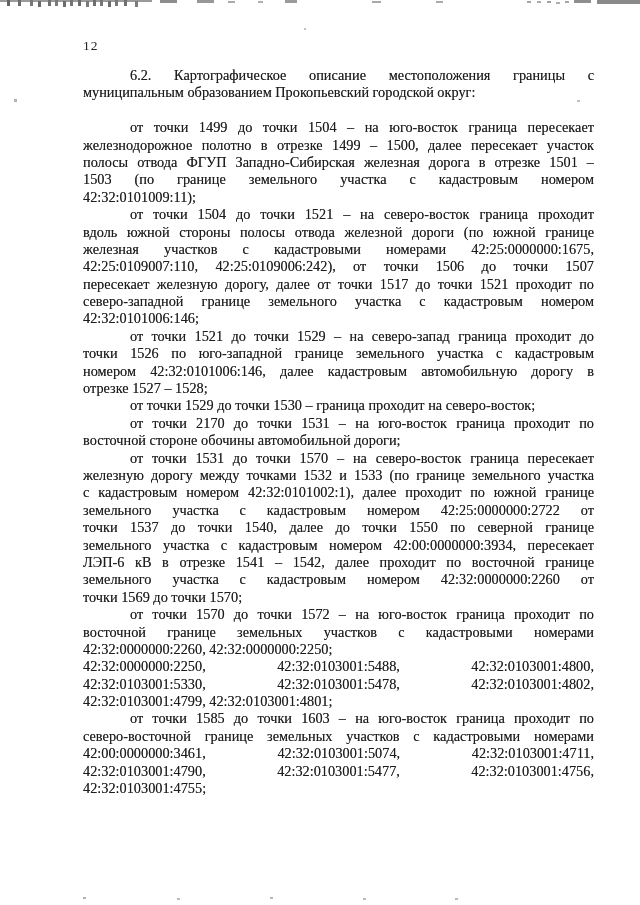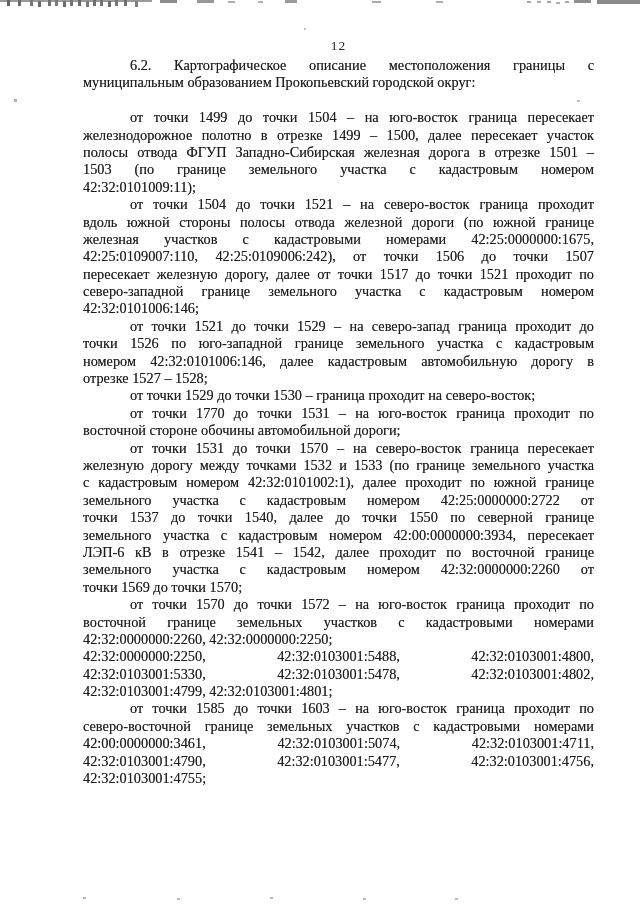--- a/index.html
+++ b/index.html
@@ -10,29 +10,29 @@
     background: #ffffff;
     overflow: hidden;
     font-family: "Liberation Serif", serif;
     color: #1f1f1f;
   }
   .page-number {
     position: absolute;
     top: 38px;
     left: 83px;
     width: 511px;
-    text-align: center;
+    text-align: left;
     font-size: 13.5px;
     letter-spacing: 1px;
     color: #232323;
   }
   .content {
     position: absolute;
     left: 83px;
-    top: 57px;
+    top: 67px;
     width: 511px;
   }
   .line {
     font-size: 14.3px;
     line-height: 17.4px;
     height: 17.4px;
     overflow: hidden;
     text-align: justify;
     text-align-last: justify;
     color: #1d1d1d;
@@ -119,21 +119,21 @@
         <div class="para">
           <div class="line first">от точки 1521 до точки 1529 – на северо-запад граница проходит до</div>
           <div class="line">точки 1526 по юго-западной границе земельного участка с кадастровым</div>
           <div class="line">номером 42:32:0101006:146, далее кадастровым автомобильную дорогу в</div>
           <div class="line last">отрезке 1527 – 1528;</div>
         </div>
         <div class="para">
           <div class="line first last">от точки 1529 до точки 1530 – граница проходит на северо-восток;</div>
         </div>
         <div class="para">
-          <div class="line first">от точки 1770 до точки 1531 – на юго-восток граница проходит по</div>
+          <div class="line first">от точки 2170 до точки 1531 – на юго-восток граница проходит по</div>
           <div class="line last">восточной стороне обочины автомобильной дороги;</div>
         </div>
         <div class="para">
           <div class="line first">от точки 1531 до точки 1570 – на северо-восток граница пересекает</div>
           <div class="line">железную дорогу между точками 1532 и 1533 (по границе земельного участка</div>
           <div class="line">с кадастровым номером 42:32:0101002:1), далее проходит по южной границе</div>
           <div class="line">земельного участка с кадастровым номером 42:25:0000000:2722 от</div>
           <div class="line">точки 1537 до точки 1540, далее до точки 1550 по северной границе</div>
           <div class="line">земельного участка с кадастровым номером 42:00:0000000:3934, пересекает</div>
           <div class="line">ЛЭП-6 кВ в отрезке 1541 – 1542, далее проходит по восточной границе</div>

